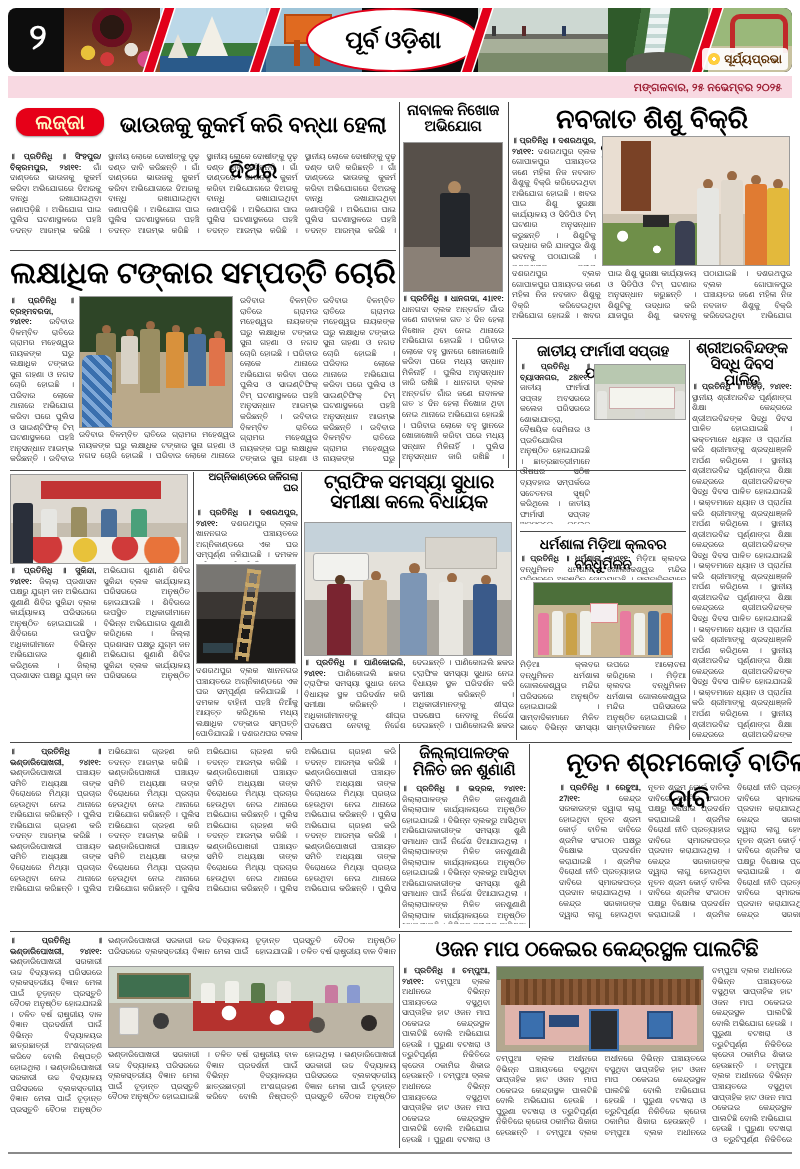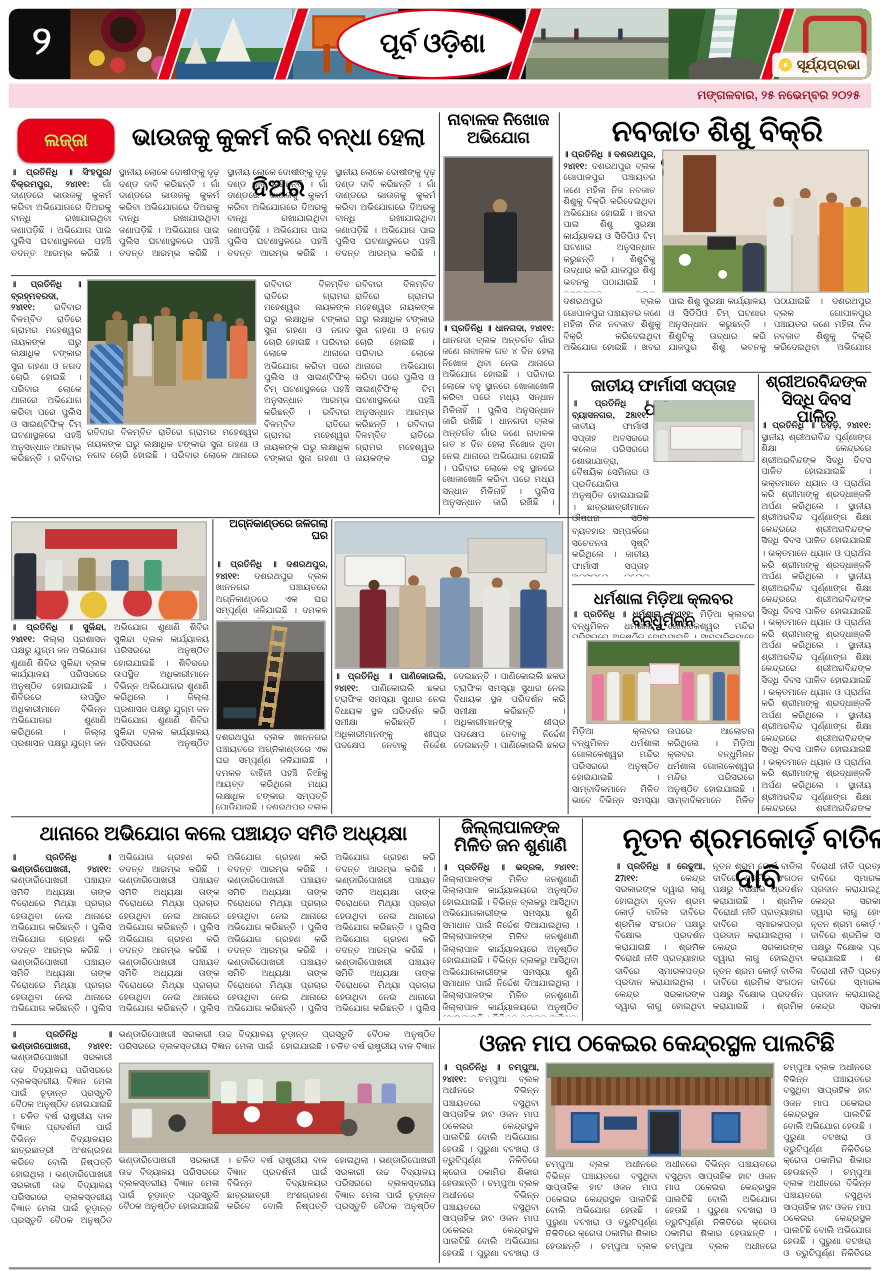--- a/index.html
+++ b/index.html
@@ -24,21 +24,21 @@
   .body{font-size:8px;line-height:1.32;text-align:justify;color:#161616;overflow:hidden;}
   .byline{font-weight:bold;}
   .c2{column-count:2;column-gap:7px;}
   .c3{column-count:3;column-gap:7px;}
   .c4{column-count:4;column-gap:7px;}
   .ph{position:relative;overflow:hidden;border:1px solid #9a9a9a;box-sizing:border-box;}
   .fig{position:absolute;border-radius:3px 3px 0 0;}
   .head{position:absolute;border-radius:50%;background:#9a6a44;}
   .vr{position:absolute;width:1px;background:#4a4a4a;}
   .hrl{position:absolute;height:1px;background:#4a4a4a;}
-  #badge{position:absolute;left:6px;top:6px;width:88px;height:40px;background:#e60018;border-radius:12px;color:#bef264;font-size:16px;font-weight:bold;display:flex;align-items:center;justify-content:center;box-shadow:0 1px 2px rgba(0,0,0,.4);}
+  #badge{position:absolute;left:6px;top:6px;width:88px;height:28px;background:#e60018;border-radius:12px;color:#fef9c3;font-size:20px;font-weight:bold;display:flex;align-items:center;justify-content:center;box-shadow:0 1px 2px rgba(0,0,0,.4);}
   .row{display:flex;}
   .bottomline{left:8px;top:1152px;width:784px;height:2px;background:#8a8a8a;}
 </style>
 </head>
 <body>
 
 <div id="masthead" class="abs">
   <div class="mseg" id="pagenum">୨</div>
   <div class="mseg" style="left:56px;width:96px;background:radial-gradient(circle at 50% 30%,#2a1812 0 18%,#6b1020 19% 30%,transparent 31%),radial-gradient(circle at 25% 70%,#e8c23a 0 8%,transparent 9%),radial-gradient(circle at 45% 80%,#d03a3a 0 9%,transparent 10%),radial-gradient(circle at 70% 65%,#e8e2d8 0 8%,transparent 9%),radial-gradient(circle at 85% 80%,#d84a8a 0 8%,transparent 9%),linear-gradient(#5a2a1a,#8a4a2a);"></div>
   <div class="mseg" style="left:152px;width:106px;background:linear-gradient(#bcd8e8 0 55%,#3a7a3a 55% 75%,#2a5a8a 75% 100%);">
@@ -89,21 +89,21 @@
   </div>
 </div>
 
 <div class="art" style="left:402px;top:102px;width:102px;height:366px;">
   <div class="hl" style="font-size:15px;height:38px;">ନାବାଳକ ନିଖୋଜ ଅଭିଯୋଗ</div>
   <div class="ph" style="width:100px;height:150px;margin:2px auto;background:linear-gradient(#57504a 0 70%,#8a8076 70% 100%);">
     <span class="head" style="left:44px;top:38px;width:13px;height:13px;background:#b08a62;"></span>
     <span class="fig" style="left:36px;top:50px;width:30px;height:64px;background:#23262b;"></span>
   </div>
   <div class="body" style="height:168px;">
-    <span class="byline">॥ ପ୍ରତିନିଧି ॥ ଧାନଗଦା, ୨୪ା୧୧:</span>
+    <span class="byline">॥ ପ୍ରତିନିଧି ॥ ଧାନଗଦା, 41ା୧୧:</span>
     <span>ଧାନଗଦା ବ୍ଲକ ଅନ୍ତର୍ଗତ ଗାଁର ଜଣେ ନାବାଳକ ଗତ ୪ ଦିନ ହେଲା ନିଖୋଜ ଥିବା ନେଇ ଥାନାରେ ଅଭିଯୋଗ ହୋଇଛି । ପରିବାର ଲୋକେ ବହୁ ସ୍ଥାନରେ ଖୋଜାଖୋଜି କରିବା ପରେ ମଧ୍ୟ ସନ୍ଧାନ ମିଳିନାହିଁ । ପୁଲିସ ଅନୁସନ୍ଧାନ ଜାରି ରଖିଛି । ଧାନଗଦା ବ୍ଲକ ଅନ୍ତର୍ଗତ ଗାଁର ଜଣେ ନାବାଳକ ଗତ ୪ ଦିନ ହେଲା ନିଖୋଜ ଥିବା ନେଇ ଥାନାରେ ଅଭିଯୋଗ ହୋଇଛି । ପରିବାର ଲୋକେ ବହୁ ସ୍ଥାନରେ ଖୋଜାଖୋଜି କରିବା ପରେ ମଧ୍ୟ ସନ୍ଧାନ ମିଳିନାହିଁ । ପୁଲିସ ଅନୁସନ୍ଧାନ ଜାରି ରଖିଛି । ଧାନଗଦା ବ୍ଲକ ଅନ୍ତର୍ଗତ ଗାଁର ଜଣେ ନାବାଳକ ଗତ ୪ ଦିନ ହେଲା ନିଖୋଜ ଥିବା ନେଇ ଥାନାରେ ଅଭିଯୋଗ ହୋଇଛି । ପରିବାର ଲୋକେ ବହୁ ସ୍ଥାନରେ ଖୋଜାଖୋଜି କରିବା ପରେ ମଧ୍ୟ ସନ୍ଧାନ ମିଳିନାହିଁ । ପୁଲିସ ଅନୁସନ୍ଧାନ ଜାରି ରଖିଛି । ଧାନଗଦା ବ୍ଲକ ଅନ୍ତର୍ଗତ ଗାଁର ଜଣେ ନାବାଳକ ଗତ ୪ ଦିନ ହେଲା ନିଖୋଜ ଥିବା ନେଇ ଥାନାରେ ଅଭିଯୋଗ ହୋଇଛି । ପରିବାର ଲୋକେ ବହୁ ସ୍ଥାନରେ ଖୋଜାଖୋଜି କରିବା ପରେ ମଧ୍ୟ ସନ୍ଧାନ ମିଳିନାହିଁ । ପୁଲିସ ଅନୁସନ୍ଧାନ ଜାରି ରଖିଛି । </span>
   </div>
 </div>
 
 <div class="art" style="left:512px;top:102px;width:280px;height:234px;">
   <div class="hl" style="font-size:27px;height:34px;line-height:34px;">ନବଜାତ ଶିଶୁ ବିକ୍ରି ଅଭିଯୋଗ</div>
   <div class="row" style="gap:6px;">
     <div class="body" style="width:84px;height:130px;">
       <span class="byline">॥ ପ୍ରତିନିଧି ॥ ଦଶରଥପୁର, ୨୪ା୧୧:</span>
       <span>ଦଶରଥପୁର ବ୍ଲକ ଗୋପାଳପୁର ପଞ୍ଚାୟତର ଜଣେ ମହିଳା ନିଜ ନବଜାତ ଶିଶୁକୁ ବିକ୍ରି କରିଦେଇଥିବା ଅଭିଯୋଗ ହୋଇଛି । ଖବର ପାଇ ଶିଶୁ ସୁରକ୍ଷା କାର୍ଯ୍ୟାଳୟ ଓ ସିଡିପିଓ ଟିମ୍ ଘଟଣାର ଅନୁସନ୍ଧାନ କରୁଛନ୍ତି । ଶିଶୁଟିକୁ ଉଦ୍ଧାର କରି ଯାଜପୁର ଶିଶୁ ଭବନକୁ ପଠାଯାଇଛି । ଦଶରଥପୁର ବ୍ଲକ ଗୋପାଳପୁର ପଞ୍ଚାୟତର ଜଣେ ମହିଳା ନିଜ ନବଜାତ ଶିଶୁକୁ ବିକ୍ରି କରିଦେଇଥିବା ଅଭିଯୋଗ ହୋଇଛି । ଖବର ପାଇ ଶିଶୁ ସୁରକ୍ଷା କାର୍ଯ୍ୟାଳୟ ଓ ସିଡିପିଓ ଟିମ୍ ଘଟଣାର ଅନୁସନ୍ଧାନ କରୁଛନ୍ତି । ଶିଶୁଟିକୁ ଉଦ୍ଧାର କରି ଯାଜପୁର ଶିଶୁ ଭବନକୁ ପଠାଯାଇଛି । </span>
@@ -122,20 +122,21 @@
       <span class="fig" style="left:164px;top:51px;width:22px;height:79px;background:#e3b93c;"></span>
       <span class="fig" style="left:72px;top:84px;width:20px;height:46px;background:#3a3f52;border-radius:6px 6px 0 0;"></span>
     </div>
   </div>
   <div class="body c3" style="height:62px;margin-top:3px;">
     <span>ଦଶରଥପୁର ବ୍ଲକ ଗୋପାଳପୁର ପଞ୍ଚାୟତର ଜଣେ ମହିଳା ନିଜ ନବଜାତ ଶିଶୁକୁ ବିକ୍ରି କରିଦେଇଥିବା ଅଭିଯୋଗ ହୋଇଛି । ଖବର ପାଇ ଶିଶୁ ସୁରକ୍ଷା କାର୍ଯ୍ୟାଳୟ ଓ ସିଡିପିଓ ଟିମ୍ ଘଟଣାର ଅନୁସନ୍ଧାନ କରୁଛନ୍ତି । ଶିଶୁଟିକୁ ଉଦ୍ଧାର କରି ଯାଜପୁର ଶିଶୁ ଭବନକୁ ପଠାଯାଇଛି । ଦଶରଥପୁର ବ୍ଲକ ଗୋପାଳପୁର ପଞ୍ଚାୟତର ଜଣେ ମହିଳା ନିଜ ନବଜାତ ଶିଶୁକୁ ବିକ୍ରି କରିଦେଇଥିବା ଅଭିଯୋଗ ହୋଇଛି । ଖବର ପାଇ ଶିଶୁ ସୁରକ୍ଷା କାର୍ଯ୍ୟାଳୟ ଓ ସିଡିପିଓ ଟିମ୍ ଘଟଣାର ଅନୁସନ୍ଧାନ କରୁଛନ୍ତି । ଶିଶୁଟିକୁ ଉଦ୍ଧାର କରି ଯାଜପୁର ଶିଶୁ ଭବନକୁ ପଠାଯାଇଛି । ଦଶରଥପୁର ବ୍ଲକ ଗୋପାଳପୁର ପଞ୍ଚାୟତର ଜଣେ ମହିଳା ନିଜ ନବଜାତ ଶିଶୁକୁ ବିକ୍ରି କରିଦେଇଥିବା ଅଭିଯୋଗ ହୋଇଛି । ଖବର ପାଇ ଶିଶୁ ସୁରକ୍ଷା କାର୍ଯ୍ୟାଳୟ ଓ ସିଡିପିଓ ଟିମ୍ ଘଟଣାର ଅନୁସନ୍ଧାନ କରୁଛନ୍ତି । ଶିଶୁଟିକୁ ଉଦ୍ଧାର କରି ଯାଜପୁର ଶିଶୁ ଭବନକୁ ପଠାଯାଇଛି । </span>
   </div>
 </div>
 
 <div class="art" style="left:10px;top:252px;width:386px;height:216px;">
+  <div class="hl" style="font-size:30px;height:42px;line-height:42px;">ଲକ୍ଷାଧିକ ଟଙ୍କାର ସମ୍ପତ୍ତି ଚୋରି</div>
   <div class="row" style="gap:5px;margin-top:2px;">
     <div class="body" style="width:64px;height:168px;">
       <span class="byline">॥ ପ୍ରତିନିଧି ॥ ବ୍ରହ୍ମବରଦା, ୨୪ା୧୧:</span>
       <span>ରବିବାର ବିଳମ୍ବିତ ରାତିରେ ଗ୍ରାମର ମହେଶ୍ୱର ନାୟକଙ୍କ ଘରୁ ଲକ୍ଷାଧିକ ଟଙ୍କାର ସୁନା ଗହଣା ଓ ନଗଦ ଚୋରି ହୋଇଛି । ପରିବାର ଲୋକେ ଥାନାରେ ଅଭିଯୋଗ କରିବା ପରେ ପୁଲିସ ଓ ସାଇଣ୍ଟିଫିକ୍ ଟିମ୍ ଘଟଣାସ୍ଥଳରେ ପହଞ୍ଚି ଅନୁସନ୍ଧାନ ଆରମ୍ଭ କରିଛନ୍ତି । ରବିବାର ବିଳମ୍ବିତ ରାତିରେ ଗ୍ରାମର ମହେଶ୍ୱର ନାୟକଙ୍କ ଘରୁ ଲକ୍ଷାଧିକ ଟଙ୍କାର ସୁନା ଗହଣା ଓ ନଗଦ ଚୋରି ହୋଇଛି । ପରିବାର ଲୋକେ ଥାନାରେ ଅଭିଯୋଗ କରିବା ପରେ ପୁଲିସ ଓ ସାଇଣ୍ଟିଫିକ୍ ଟିମ୍ ଘଟଣାସ୍ଥଳରେ ପହଞ୍ଚି ଅନୁସନ୍ଧାନ ଆରମ୍ଭ କରିଛନ୍ତି । </span>
     </div>
     <div style="width:156px;">
       <div class="ph" style="width:154px;height:132px;background:linear-gradient(#2e4527 0 42%,#baa98a 42% 100%);">
         <span class="head" style="left:22px;top:28px;width:9px;height:9px;"></span>
         <span class="fig" style="left:16px;top:36px;width:20px;height:60px;background:#8a7d52;"></span>
         <span class="head" style="left:66px;top:24px;width:9px;height:9px;"></span>
@@ -210,20 +211,21 @@
   <div class="ph" style="width:100px;height:100px;margin:2px 0;background:linear-gradient(#787672 0 28%,#3a3633 28% 55%,#1c1a18 55% 100%);">
     <span class="abs" style="left:44px;top:4px;width:14px;height:92px;background:repeating-linear-gradient(#c8a86a 0 4px,transparent 4px 14px),linear-gradient(90deg,#b5925a 0 3px,transparent 3px 11px,#b5925a 11px 14px);transform:rotate(8deg);"></span>
     <span class="abs" style="left:6px;top:78px;width:30px;height:10px;background:#30424a;"></span>
   </div>
   <div class="body" style="height:70px;">
     <span>ଦଶରଥପୁର ବ୍ଲକ ଖାନନଗର ପଞ୍ଚାୟତରେ ଅଗ୍ନିକାଣ୍ଡରେ ଏକ ଘର ସମ୍ପୂର୍ଣ୍ଣ ଜଳିଯାଇଛି । ଦମକଳ ବାହିନୀ ପହଞ୍ଚି ନିଆଁକୁ ଆୟତ୍ତ କରିଥିଲେ ମଧ୍ୟ ଲକ୍ଷାଧିକ ଟଙ୍କାର ସମ୍ପତ୍ତି ପୋଡ଼ିଯାଇଛି । ଦଶରଥପୁର ବ୍ଲକ ଖାନନଗର ପଞ୍ଚାୟତରେ ଅଗ୍ନିକାଣ୍ଡରେ ଏକ ଘର ସମ୍ପୂର୍ଣ୍ଣ ଜଳିଯାଇଛି । ଦମକଳ ବାହିନୀ ପହଞ୍ଚି ନିଆଁକୁ ଆୟତ୍ତ କରିଥିଲେ ମଧ୍ୟ ଲକ୍ଷାଧିକ ଟଙ୍କାର ସମ୍ପତ୍ତି ପୋଡ଼ିଯାଇଛି । </span>
   </div>
 </div>
 
 <div class="art" style="left:304px;top:472px;width:210px;height:268px;">
+  <div class="hl" style="font-size:19px;height:48px;">ଟ୍ରାଫିକ ସମସ୍ୟା ସୁଧାର ସମୀକ୍ଷା କଲେ ବିଧାୟକ</div>
   <div class="ph" style="width:208px;height:134px;margin:2px 0;background:linear-gradient(#c5d2da 0 22%,#e4e1da 22% 58%,#a8a49c 58% 100%);">
     <span class="abs" style="left:8px;top:30px;width:54px;height:26px;background:#f2f2ee;border:1px solid #aaa;border-radius:3px;"></span>
     <span class="abs" style="left:120px;top:14px;width:70px;height:30px;background:#d8d4cc;border:1px solid #b8b4ac;"></span>
     <span class="head" style="left:30px;top:52px;width:10px;height:10px;background:#5a3a26;"></span>
     <span class="fig" style="left:22px;top:61px;width:24px;height:72px;background:#7a2430;"></span>
     <span class="head" style="left:66px;top:48px;width:10px;height:10px;"></span>
     <span class="fig" style="left:58px;top:57px;width:24px;height:76px;background:#c8b496;"></span>
     <span class="head" style="left:104px;top:40px;width:11px;height:11px;"></span>
     <span class="fig" style="left:95px;top:50px;width:27px;height:84px;background:#7d96b5;"></span>
     <span class="head" style="left:142px;top:50px;width:10px;height:10px;"></span>
@@ -253,21 +255,20 @@
     <span class="fig" style="left:100px;top:30px;width:11px;height:42px;background:#f0f0ea;"></span>
     <span class="fig" style="left:114px;top:28px;width:11px;height:44px;background:#4a6f9a;"></span>
     <span class="fig" style="left:127px;top:30px;width:11px;height:42px;background:#e8733a;"></span>
   </div>
   <div class="body c2" style="height:74px;">
     <span>ମିଡ଼ିଆ କ୍ଲବର ବନ୍ଧୁମିଳନ ଧର୍ମଶାଳା ଗୋଲକେଶ୍ୱର ମନ୍ଦିର ପରିସରରେ ଅନୁଷ୍ଠିତ ହୋଇଯାଇଛି । ସାମ୍ବାଦିକମାନେ ମିଳିତ ଭାବେ ବିଭିନ୍ନ ସମସ୍ୟା ଉପରେ ଆଲୋଚନା କରିଥିଲେ । ମିଡ଼ିଆ କ୍ଲବର ବନ୍ଧୁମିଳନ ଧର୍ମଶାଳା ଗୋଲକେଶ୍ୱର ମନ୍ଦିର ପରିସରରେ ଅନୁଷ୍ଠିତ ହୋଇଯାଇଛି । ସାମ୍ବାଦିକମାନେ ମିଳିତ ଭାବେ ବିଭିନ୍ନ ସମସ୍ୟା ଉପରେ ଆଲୋଚନା କରିଥିଲେ । ମିଡ଼ିଆ କ୍ଲବର ବନ୍ଧୁମିଳନ ଧର୍ମଶାଳା ଗୋଲକେଶ୍ୱର ମନ୍ଦିର ପରିସରରେ ଅନୁଷ୍ଠିତ ହୋଇଯାଇଛି । ସାମ୍ବାଦିକମାନେ ମିଳିତ ଭାବେ ବିଭିନ୍ନ ସମସ୍ୟା ଉପରେ ଆଲୋଚନା କରିଥିଲେ । </span>
   </div>
 </div>
 
 <div class="art" style="left:10px;top:744px;width:386px;height:184px;">
-  <div class="hl" style="font-size:18px;height:28px;line-height:28px;">ଥାନାରେ ଅଭିଯୋଗ କଲେ ପଞ୍ଚାୟତ ସମିତି ଅଧ୍ୟକ୍ଷା</div>
   <div class="body c4" style="height:150px;margin-top:3px;">
     <span class="byline">॥ ପ୍ରତିନିଧି ॥ ଭଣ୍ଡାରିପୋଖରୀ, ୨୪ା୧୧:</span>
     <span>ଭଣ୍ଡାରିପୋଖରୀ ପଞ୍ଚାୟତ ସମିତି ଅଧ୍ୟକ୍ଷା ତାଙ୍କ ବିରୋଧରେ ମିଥ୍ୟା ପ୍ରଚାର ହେଉଥିବା ନେଇ ଥାନାରେ ଅଭିଯୋଗ କରିଛନ୍ତି । ପୁଲିସ ଅଭିଯୋଗ ଗ୍ରହଣ କରି ତଦନ୍ତ ଆରମ୍ଭ କରିଛି । ଭଣ୍ଡାରିପୋଖରୀ ପଞ୍ଚାୟତ ସମିତି ଅଧ୍ୟକ୍ଷା ତାଙ୍କ ବିରୋଧରେ ମିଥ୍ୟା ପ୍ରଚାର ହେଉଥିବା ନେଇ ଥାନାରେ ଅଭିଯୋଗ କରିଛନ୍ତି । ପୁଲିସ ଅଭିଯୋଗ ଗ୍ରହଣ କରି ତଦନ୍ତ ଆରମ୍ଭ କରିଛି । ଭଣ୍ଡାରିପୋଖରୀ ପଞ୍ଚାୟତ ସମିତି ଅଧ୍ୟକ୍ଷା ତାଙ୍କ ବିରୋଧରେ ମିଥ୍ୟା ପ୍ରଚାର ହେଉଥିବା ନେଇ ଥାନାରେ ଅଭିଯୋଗ କରିଛନ୍ତି । ପୁଲିସ ଅଭିଯୋଗ ଗ୍ରହଣ କରି ତଦନ୍ତ ଆରମ୍ଭ କରିଛି । ଭଣ୍ଡାରିପୋଖରୀ ପଞ୍ଚାୟତ ସମିତି ଅଧ୍ୟକ୍ଷା ତାଙ୍କ ବିରୋଧରେ ମିଥ୍ୟା ପ୍ରଚାର ହେଉଥିବା ନେଇ ଥାନାରେ ଅଭିଯୋଗ କରିଛନ୍ତି । ପୁଲିସ ଅଭିଯୋଗ ଗ୍ରହଣ କରି ତଦନ୍ତ ଆରମ୍ଭ କରିଛି । ଭଣ୍ଡାରିପୋଖରୀ ପଞ୍ଚାୟତ ସମିତି ଅଧ୍ୟକ୍ଷା ତାଙ୍କ ବିରୋଧରେ ମିଥ୍ୟା ପ୍ରଚାର ହେଉଥିବା ନେଇ ଥାନାରେ ଅଭିଯୋଗ କରିଛନ୍ତି । ପୁଲିସ ଅଭିଯୋଗ ଗ୍ରହଣ କରି ତଦନ୍ତ ଆରମ୍ଭ କରିଛି । ଭଣ୍ଡାରିପୋଖରୀ ପଞ୍ଚାୟତ ସମିତି ଅଧ୍ୟକ୍ଷା ତାଙ୍କ ବିରୋଧରେ ମିଥ୍ୟା ପ୍ରଚାର ହେଉଥିବା ନେଇ ଥାନାରେ ଅଭିଯୋଗ କରିଛନ୍ତି । ପୁଲିସ ଅଭିଯୋଗ ଗ୍ରହଣ କରି ତଦନ୍ତ ଆରମ୍ଭ କରିଛି । ଭଣ୍ଡାରିପୋଖରୀ ପଞ୍ଚାୟତ ସମିତି ଅଧ୍ୟକ୍ଷା ତାଙ୍କ ବିରୋଧରେ ମିଥ୍ୟା ପ୍ରଚାର ହେଉଥିବା ନେଇ ଥାନାରେ ଅଭିଯୋଗ କରିଛନ୍ତି । ପୁଲିସ ଅଭିଯୋଗ ଗ୍ରହଣ କରି ତଦନ୍ତ ଆରମ୍ଭ କରିଛି । ଭଣ୍ଡାରିପୋଖରୀ ପଞ୍ଚାୟତ ସମିତି ଅଧ୍ୟକ୍ଷା ତାଙ୍କ ବିରୋଧରେ ମିଥ୍ୟା ପ୍ରଚାର ହେଉଥିବା ନେଇ ଥାନାରେ ଅଭିଯୋଗ କରିଛନ୍ତି । ପୁଲିସ ଅଭିଯୋଗ ଗ୍ରହଣ କରି ତଦନ୍ତ ଆରମ୍ଭ କରିଛି । </span>
   </div>
 </div>
 
 <div class="art" style="left:402px;top:744px;width:124px;height:184px;">
   <div class="hl" style="font-size:16px;height:40px;">ଜିଲ୍ଲାପାଳଙ୍କ ମିଳିତ ଜନ ଶୁଣାଣି</div>
   <div class="body" style="height:140px;">
     <span class="byline">॥ ପ୍ରତିନିଧି ॥ ଭଦ୍ରକ, ୨୪ା୧୧:</span>

